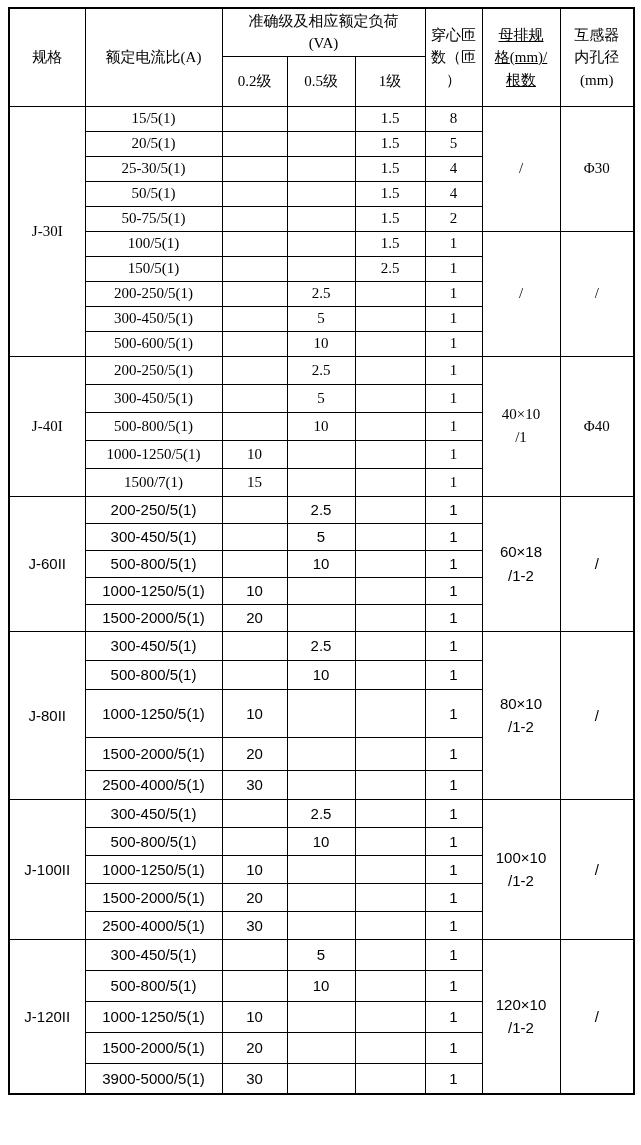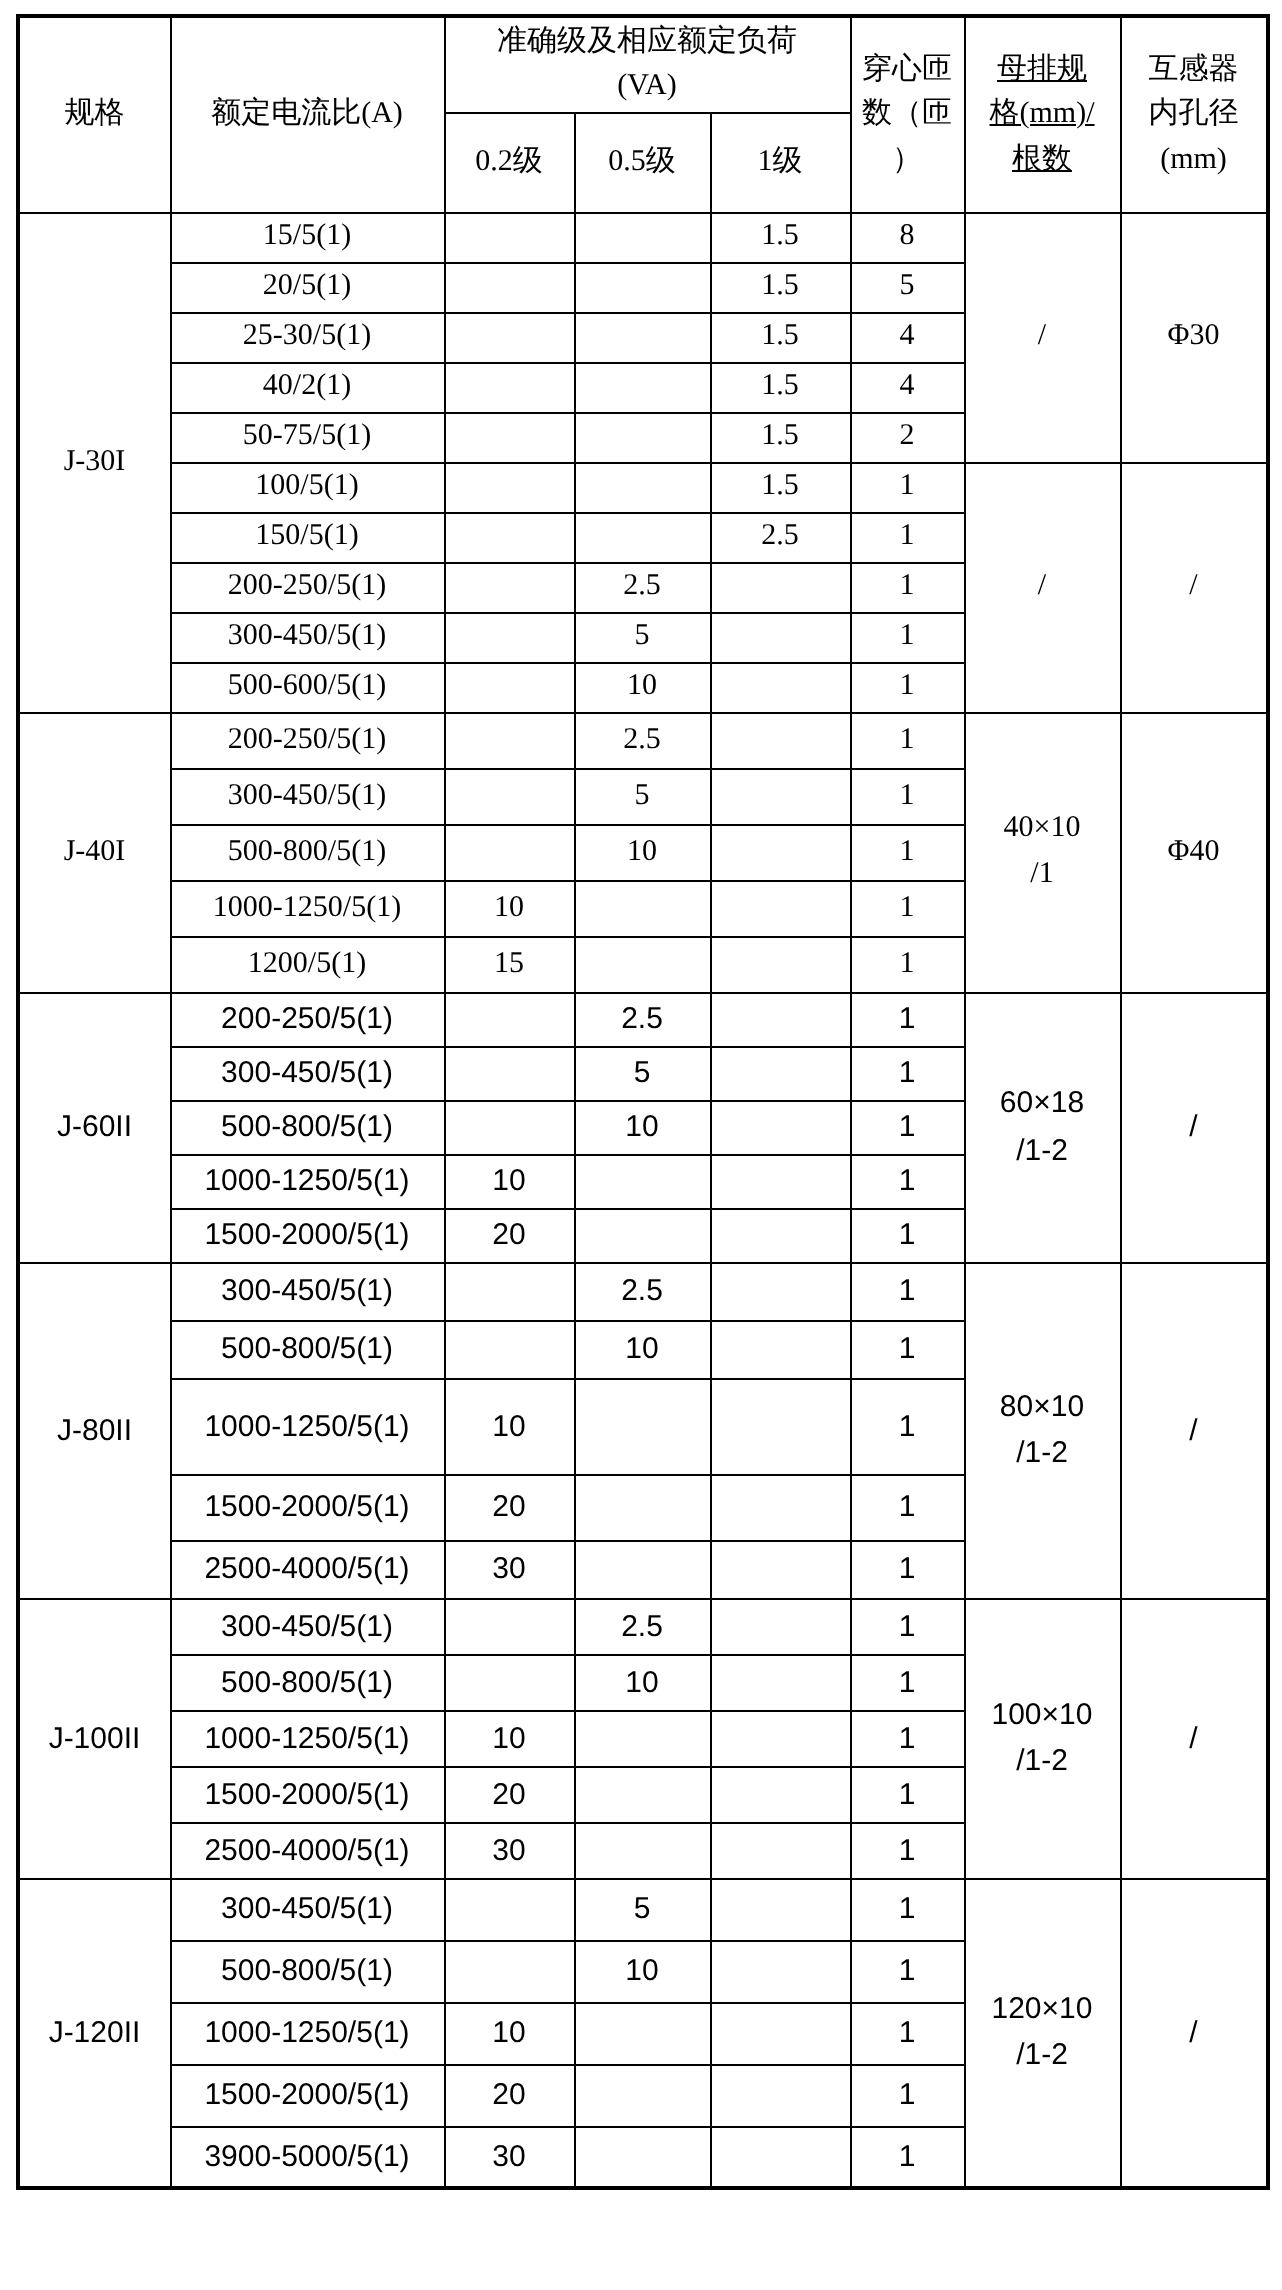--- a/index.html
+++ b/index.html
@@ -121,21 +121,21 @@
           <td class="turns-cell">5</td>
         </tr>
         <tr class="g0 r2">
           <td class="ratio-cell">25-30/5(1)</td>
           <td class="load-cell"></td>
           <td class="load-cell"></td>
           <td class="load-cell">1.5</td>
           <td class="turns-cell">4</td>
         </tr>
         <tr class="g0 r3">
-          <td class="ratio-cell">40/2(1)</td>
+          <td class="ratio-cell">50/5(1)</td>
           <td class="load-cell"></td>
           <td class="load-cell"></td>
           <td class="load-cell">1.5</td>
           <td class="turns-cell">4</td>
         </tr>
         <tr class="g0 r4">
           <td class="ratio-cell">50-75/5(1)</td>
           <td class="load-cell"></td>
           <td class="load-cell"></td>
           <td class="load-cell">1.5</td>
@@ -204,21 +204,21 @@
           <td class="turns-cell">1</td>
         </tr>
         <tr class="g1 r3">
           <td class="ratio-cell">1000-1250/5(1)</td>
           <td class="load-cell">10</td>
           <td class="load-cell"></td>
           <td class="load-cell"></td>
           <td class="turns-cell">1</td>
         </tr>
         <tr class="g1 r4">
-          <td class="ratio-cell">1200/5(1)</td>
+          <td class="ratio-cell">1500/7(1)</td>
           <td class="load-cell">15</td>
           <td class="load-cell"></td>
           <td class="load-cell"></td>
           <td class="turns-cell">1</td>
         </tr>
         <tr class="g2 r0">
           <td class="spec-cell" rowspan="5">J-60II</td>
           <td class="ratio-cell">200-250/5(1)</td>
           <td class="load-cell"></td>
           <td class="load-cell">2.5</td>

